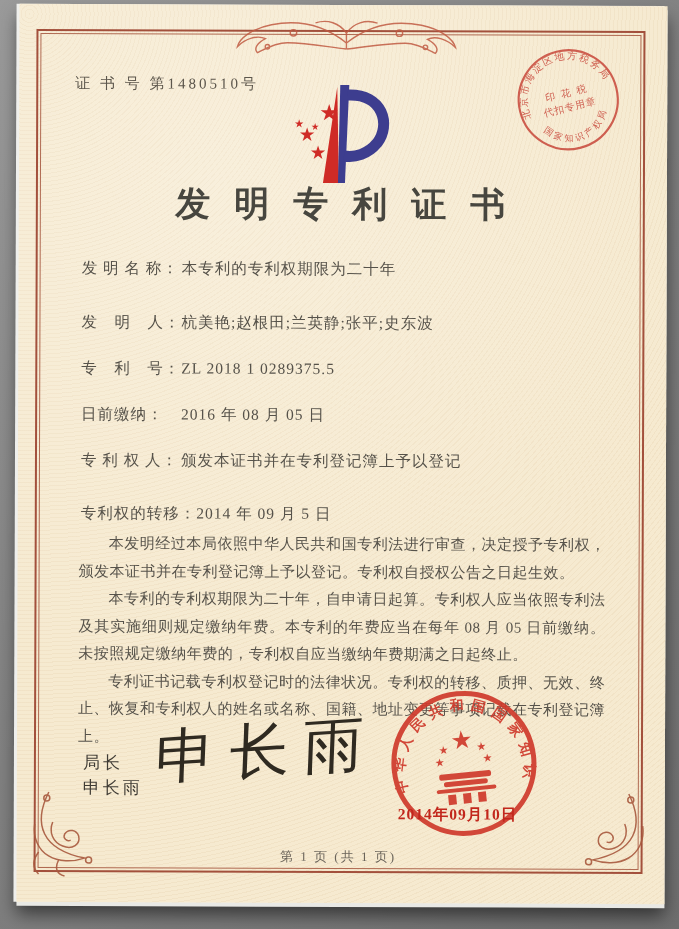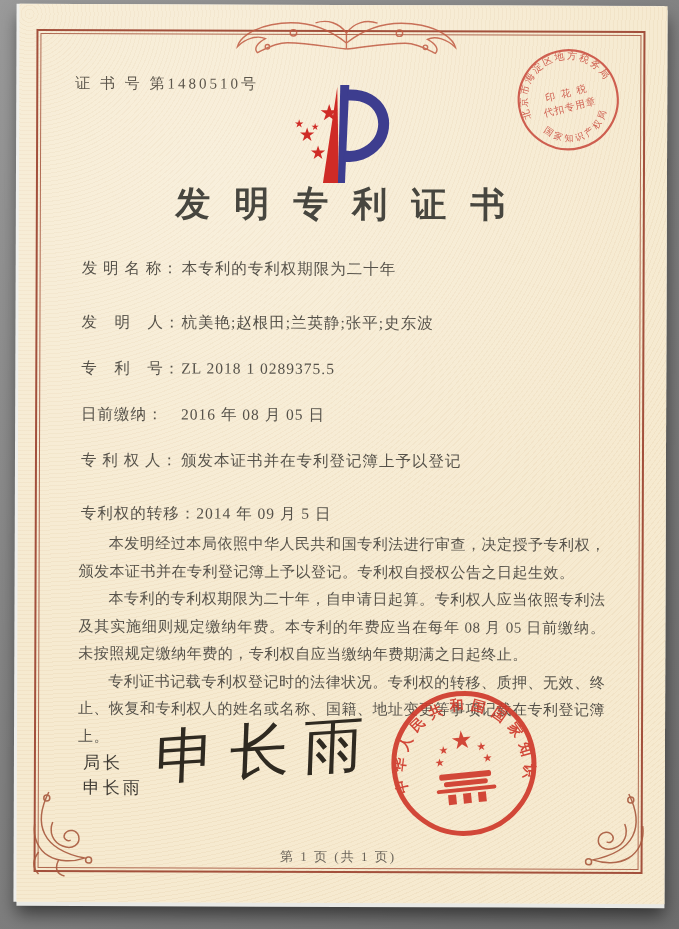--- a/index.html
+++ b/index.html
@@ -192,17 +192,18 @@
         <use href="#star" transform="translate(51,72) scale(4.5)"></use>
         <use href="#star" transform="translate(99,72) scale(4.5)"></use>
         <rect x="49" y="84" width="52" height="6" rx="2"></rect>
         <rect x="53" y="92" width="44" height="5" rx="2"></rect>
         <rect x="45" y="99" width="60" height="4" rx="2"></rect>
         <rect x="56" y="105" width="8" height="10"></rect>
         <rect x="71" y="105" width="8" height="10"></rect>
         <rect x="86" y="105" width="8" height="10"></rect>
       </g>
     </svg>
+    <div class="seal-date">2014年09月10日</div>
 
     <div class="footer">第 1 页 (共 1 页)</div>
 
   </div>
 </div>
 
 </body></html>

